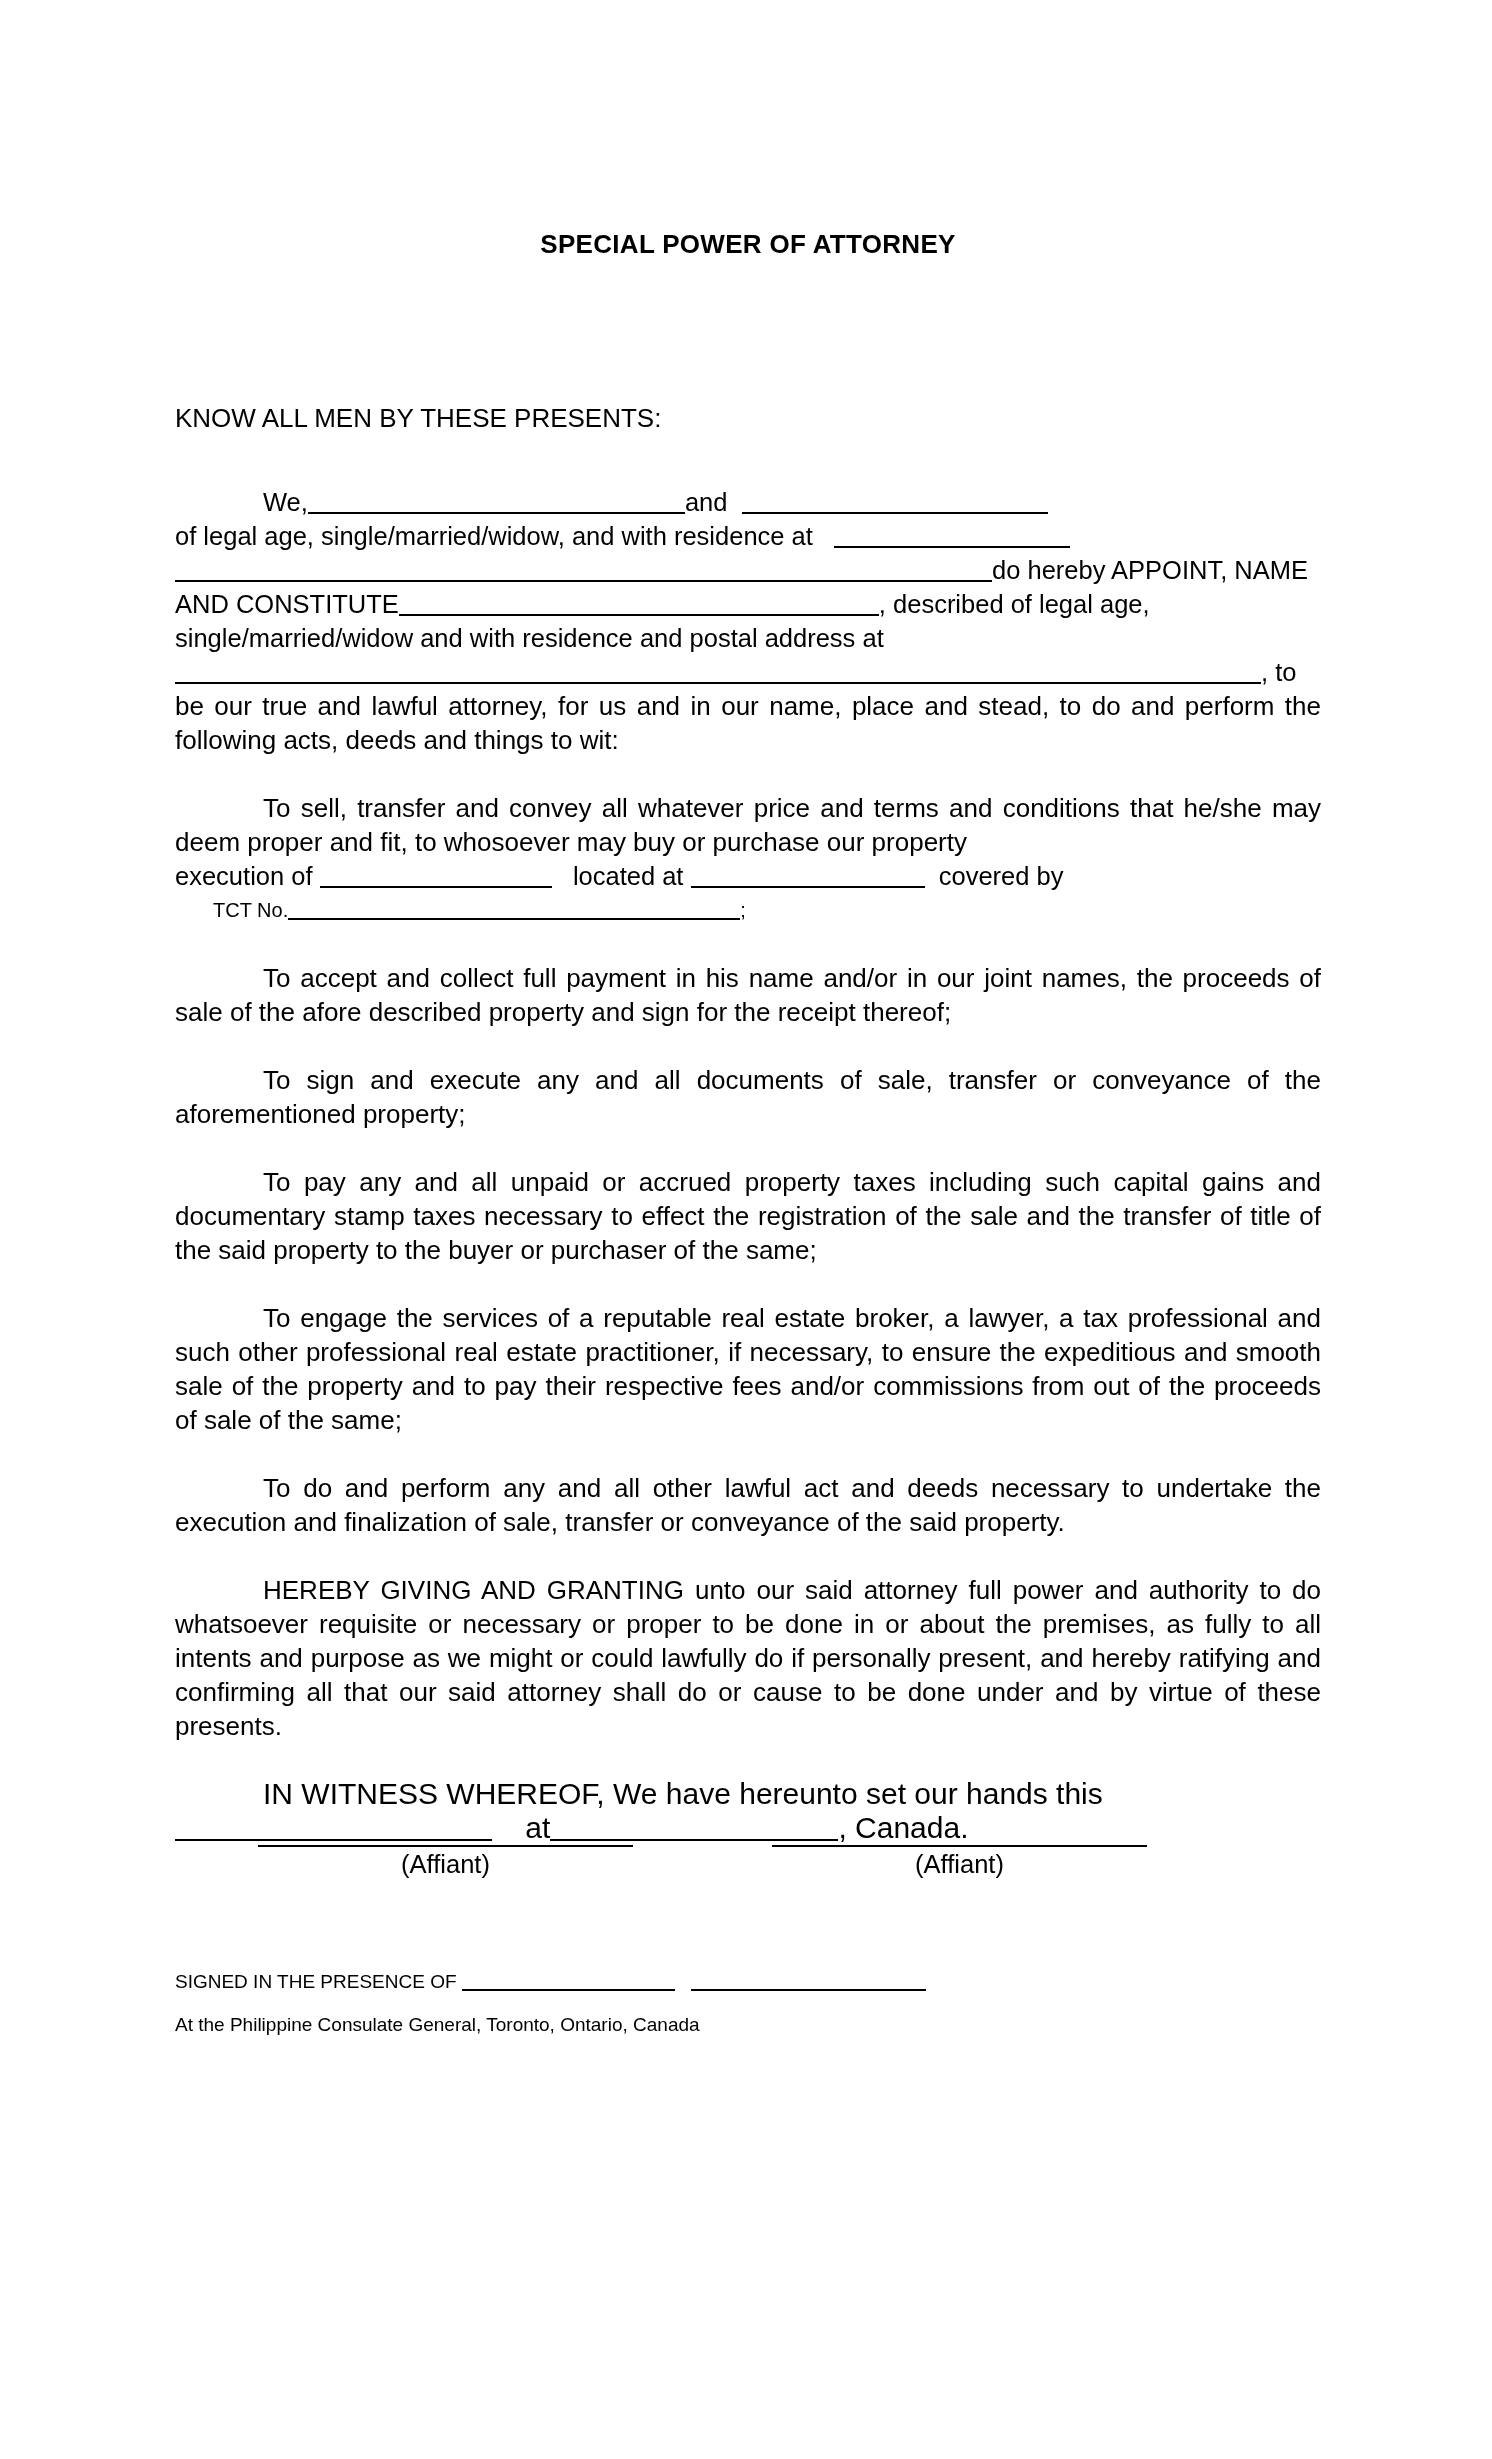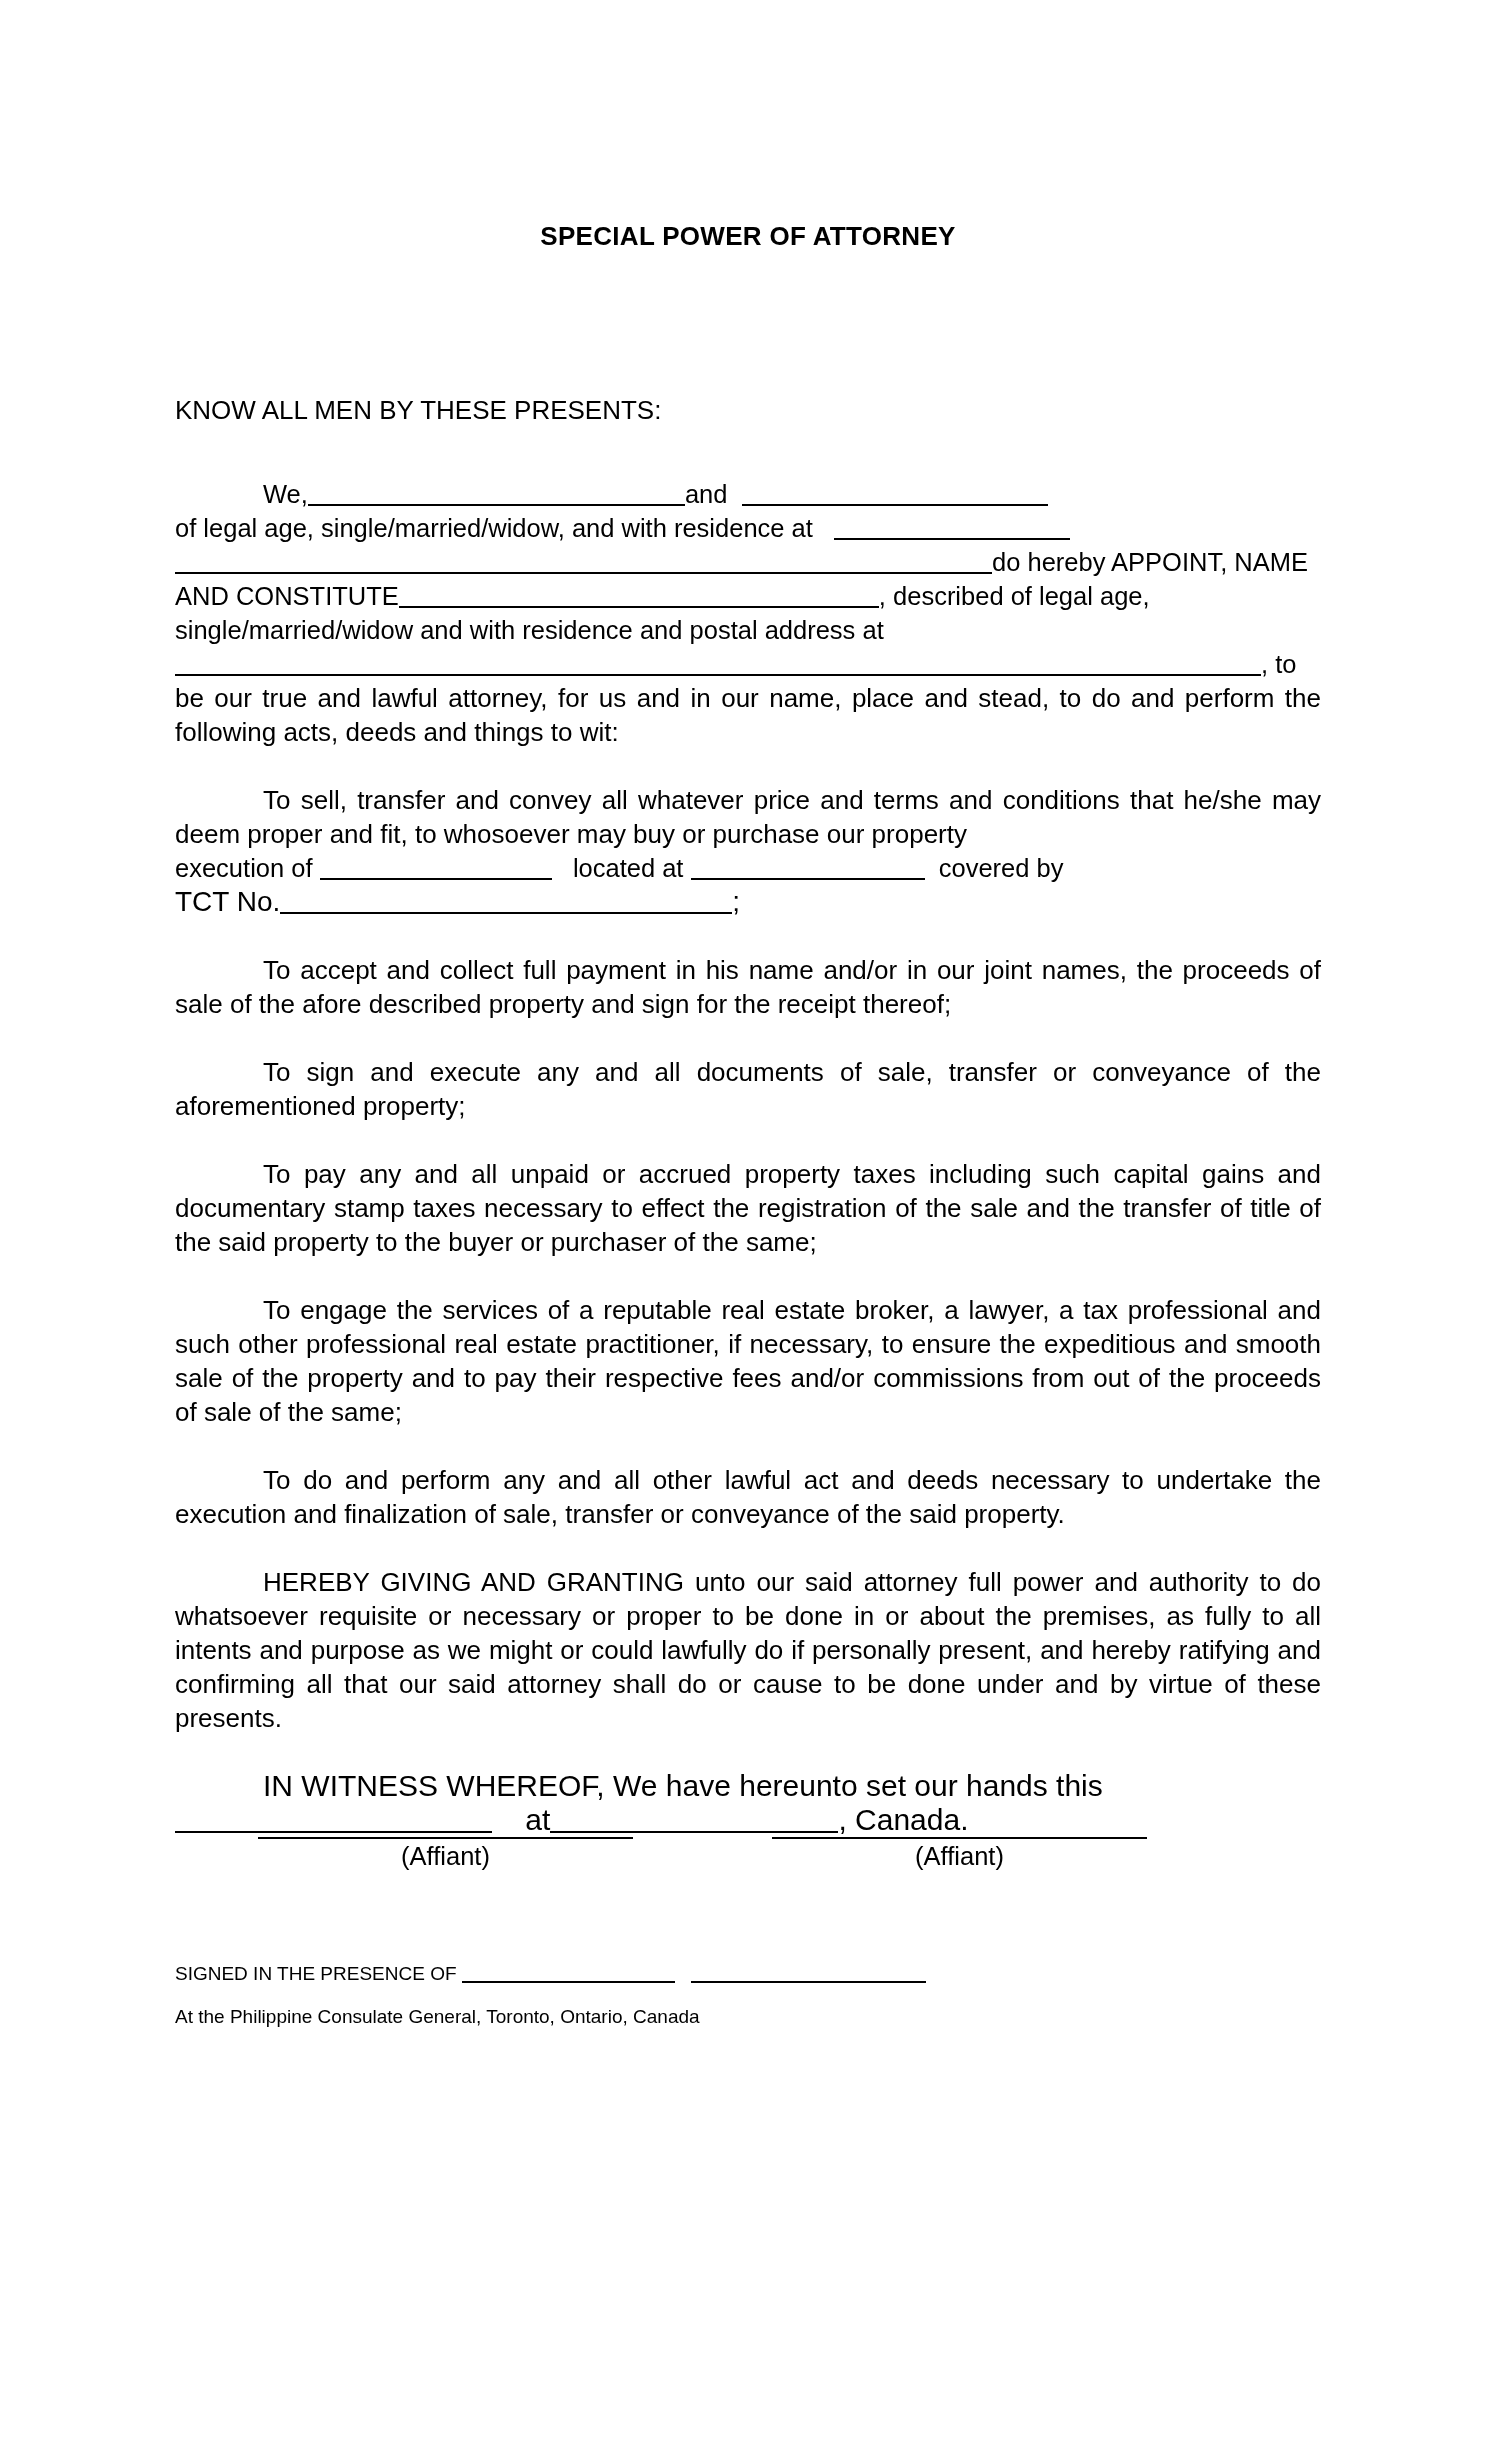--- a/index.html
+++ b/index.html
@@ -19,21 +19,21 @@
     position: relative;
     width: 1493px;
     height: 2459px;
     background: #ffffff;
     box-sizing: border-box;
   }
 
   .content {
     position: absolute;
     left: 175px;
-    top: 8px;
+    top: 16px;
     width: 1146px;
   }
 
   
   .doc-title {
     text-align: center;
     font-size: 26px;
     font-weight: bold;
     letter-spacing: 0.3px;
     margin-top: 213px;
@@ -163,21 +163,21 @@
 
       <p class="body">be our true and lawful attorney, for us and in our name, place and stead, to do and perform the following acts, deeds and things to wit:</p>
     </div>
 
     <p class="body indent gap-top">To sell, transfer and convey all whatever price and terms and conditions that he/she may deem proper and fit, to whosoever may buy or purchase our property</p>
 
     <div class="line"><span style="font-size:25.5px;line-height:34px;">
       <span>execution  of</span>&nbsp;<span class="blank w-consist"></span>&nbsp;&nbsp;&nbsp;<span>located  at</span>&nbsp;<span class="blank w-located"></span>&nbsp;&nbsp;<span>covered  by</span>
     </span></div>
 
-    <div class="line"><span style="font-size:28px;line-height:34px;">
+    <div class="line"><span style="font-size:20px;line-height:34px;margin-left:38px;">
       <span>TCT No.</span><span class="blank w-tct"></span><span>;</span>
     </span></div>
 
     <p class="body indent gap-top">To accept and collect full payment in his name and/or in our joint names, the proceeds of sale of the afore described property and sign for the receipt thereof;</p>
 
     <p class="body indent gap-top">To sign and execute any and all documents of sale, transfer or conveyance of the aforementioned property;</p>
 
     <p class="body indent gap-top">To pay any and all unpaid or accrued property taxes including such capital gains and documentary stamp taxes necessary to effect the registration of the sale and the transfer of title of the said property to the buyer or purchaser of the same;</p>
 
     <p class="body indent gap-top">To engage the services of a reputable real estate broker, a lawyer, a tax professional and such other professional real estate practitioner, if necessary, to ensure the expeditious and smooth sale of the property and to pay their respective fees and/or commissions from out of the proceeds of sale of the same;</p>

